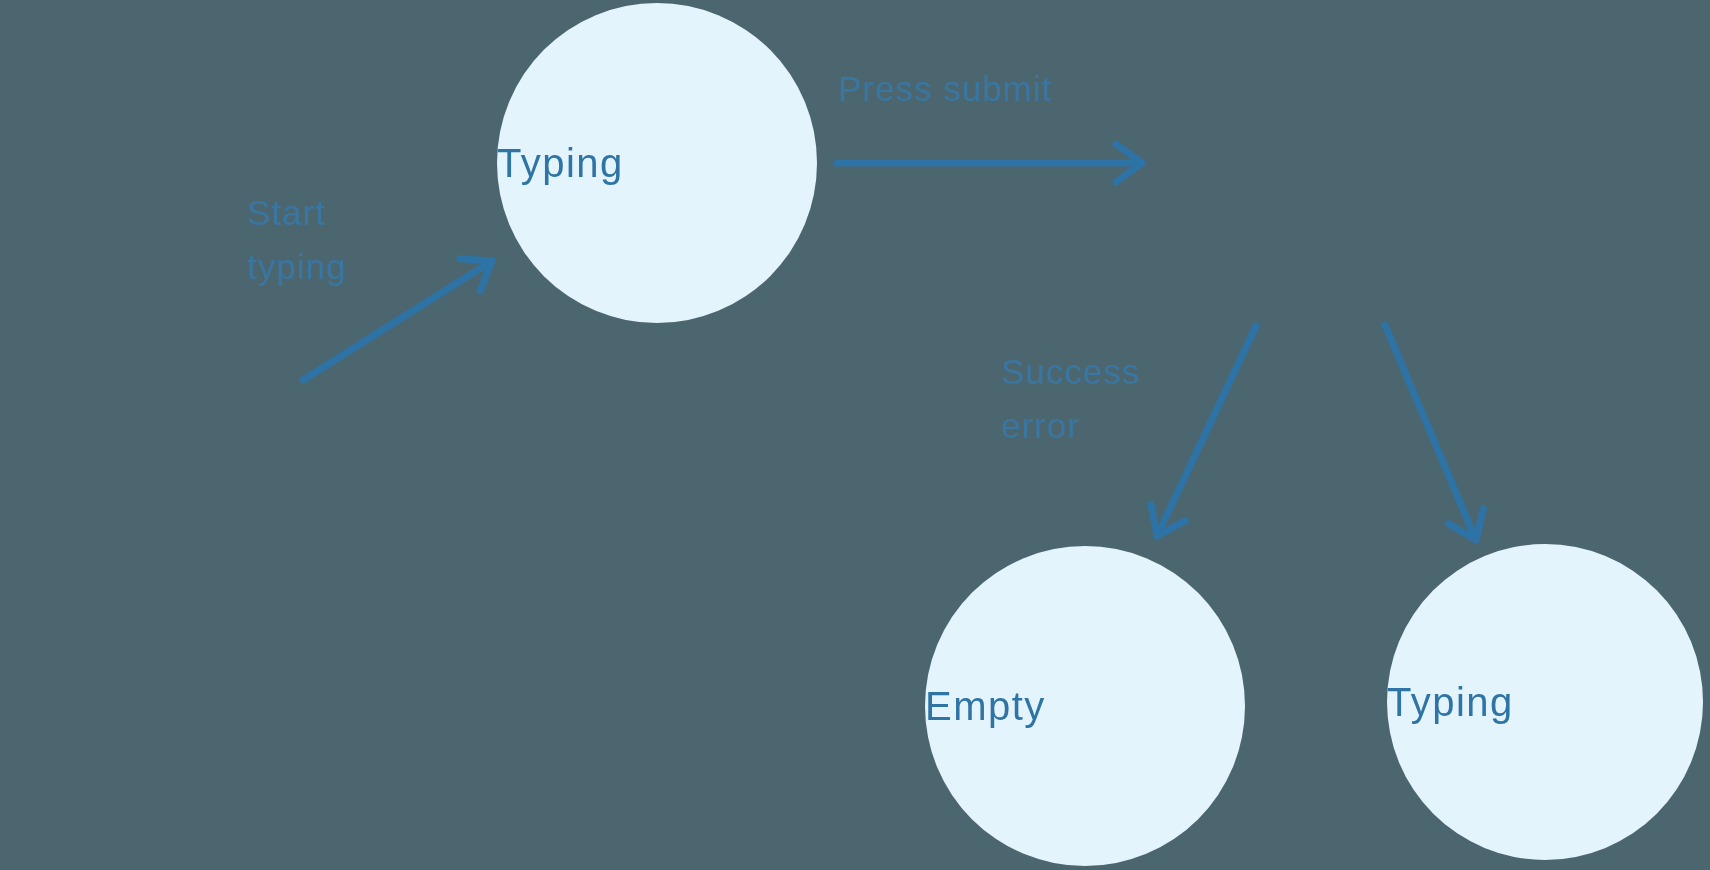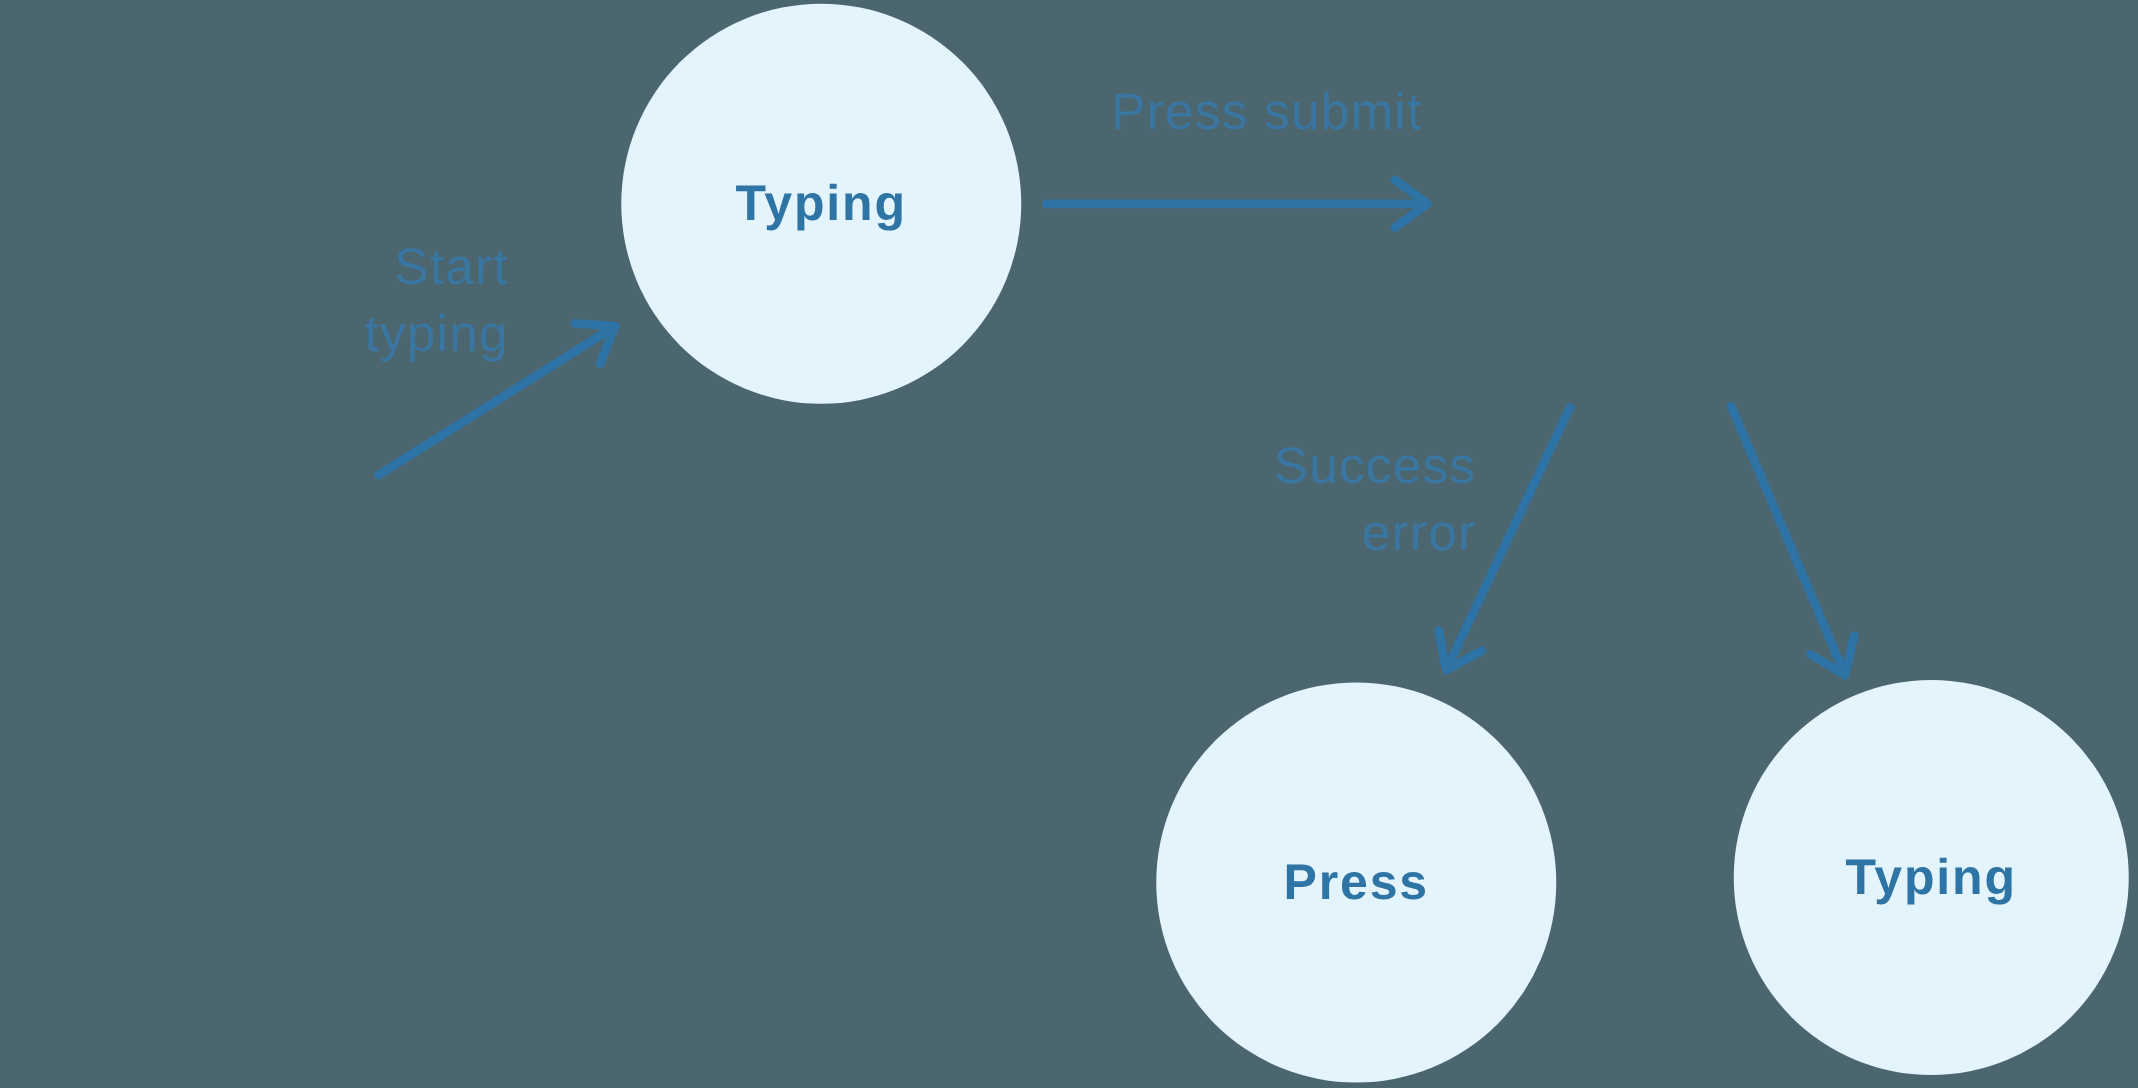--- a/index.html
+++ b/index.html
@@ -25,41 +25,39 @@
     position: absolute;
     left: 0; top: 0;
     width: 1710px; height: 870px;
   }
   .node {
     position: absolute;
     border-radius: 50%;
     background: var(--node-fill);
     display: flex;
     align-items: center;
-    justify-content: center;
-    font-weight: bold;
   }
   .node .node-label {
     color: var(--node-text);
     font-size: 40px;
     letter-spacing: 1.5px;
     white-space: nowrap;
   }
   .node-empty      { left: 2px;    top: 340px; width: 320px; height: 320px; }
   .node-typing     { left: 497px;  top: 3px;   width: 320px; height: 320px; }
   .node-submitting { left: 1167px; top: 2px;   width: 322px; height: 322px; }
   .node-error      { left: 925px;  top: 546px; width: 320px; height: 320px; }
   .node-success    { left: 1387px; top: 544px; width: 316px; height: 316px; }
   .edge-label {
     position: absolute;
     color: var(--edge-label);
-    font-size: 41px;
+    font-size: 35px;
     letter-spacing: 1px;
     line-height: 54px;
-    text-align: right;
+    text-align: left;
   }
   .edge-label-start-typing    { left: 247px;  top: 186px; width: 160px; }
   .edge-label-press-submit    { left: 838px;  top: 62px;  width: 300px; }
   .edge-label-network-error   { left: 1001px; top: 345px; width: 180px; }
   .edge-label-network-success { left: 1452px; top: 345px; width: 190px; }
 </style>
 </head>
 <body>
 
 <div class="canvas">
@@ -83,21 +81,21 @@
       </g>
     </svg>
 
 
   <div class="node node-typing">
     <span class="node-label">Typing</span>
   </div>
 
 
   <div class="node node-error">
-    <span class="node-label">Press</span>
+    <span class="node-label">Empty</span>
   </div>
 
   <div class="node node-success">
     <span class="node-label">Typing</span>
   </div>
 
   <div class="edge-label edge-label-start-typing">Start typing</div>
 
   <div class="edge-label edge-label-press-submit">Press submit</div>
 

